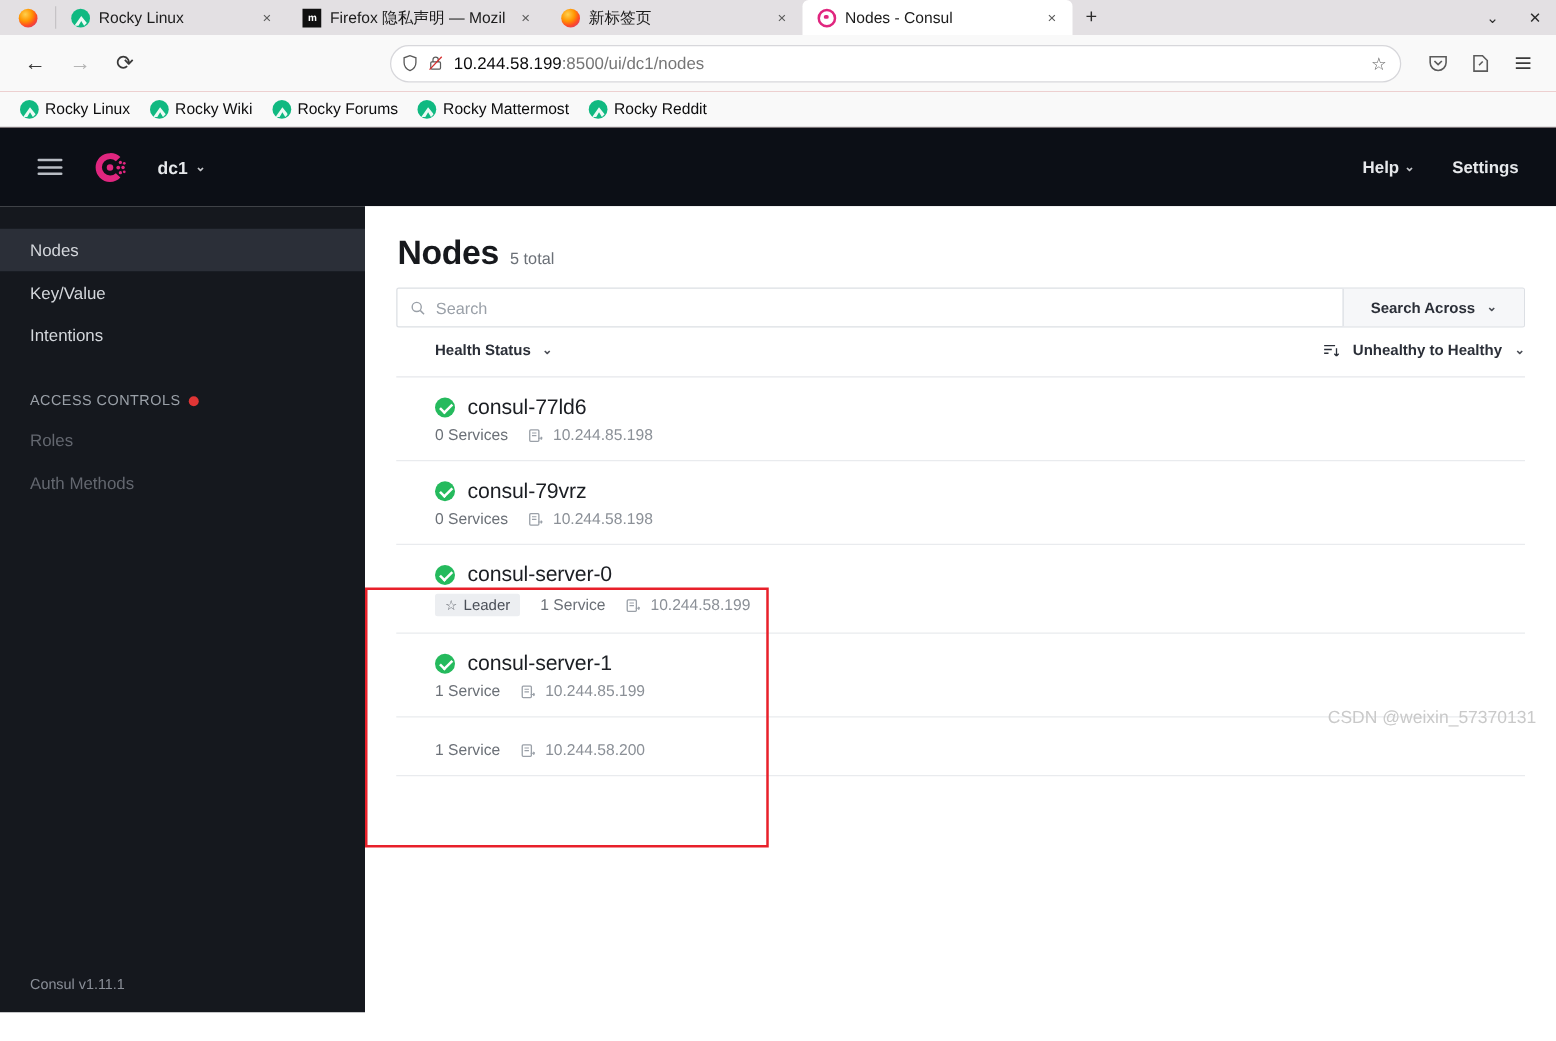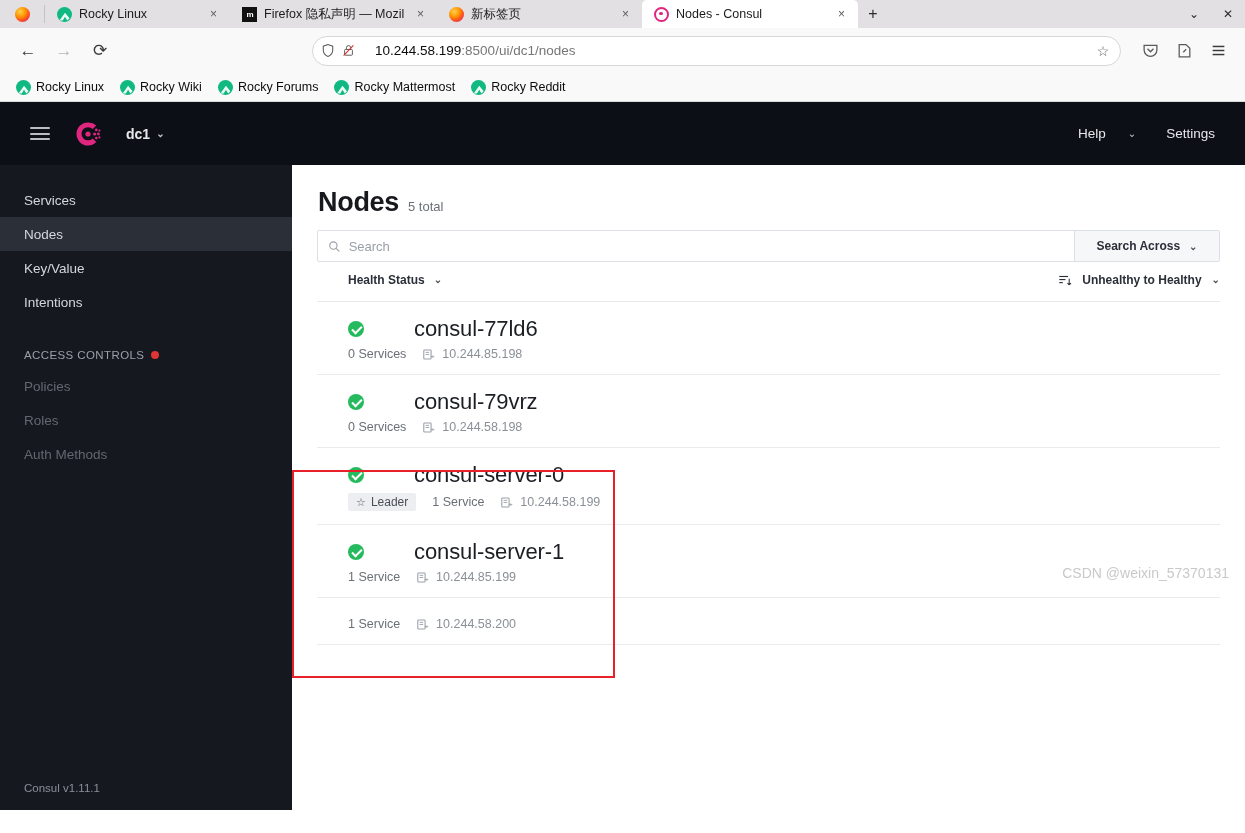--- a/index.html
+++ b/index.html
@@ -73,21 +73,21 @@
     background: #f9f9f9; display: flex; align-items: center; padding: 0 12px;
   }
   .nav-btn {
     width: 32px; height: 32px; display:flex; align-items:center; justify-content:center;
     color: #3a3a3a; font-size: 17px; margin-right: 4px;
   }
   .nav-btn.disabled { color:#b5b5b5; }
   .urlbar {
     flex: 1 1 auto; height: 30px; margin: 0 8px 0 14px;
     background: #ffffff; border: 1px solid #d7d7db; border-radius: 15px;
-    display: flex; align-items: center; padding: 0 8px; gap: 20px;
+    display: flex; align-items: center; padding: 0 8px; gap: 8px;
     max-width: 810px; margin-left: 192px;
   }
   .url-text { font-size: 13.5px; color: #0c0c0d; white-space: nowrap; }
   .url-text .dim { color: #767676; }
   .url-icons { display:flex; align-items:center; gap:7px; }
   .shield-ico { width:14px;height:15px; }
   .lock-ico { width:13px;height:15px; position:relative; }
   .star-ico { margin-left:auto; width:18px; display:flex; justify-content:center; color:#5b5b5b; font-size:14px;}
   .navbar-right { display:flex;align-items:center;gap:4px; margin-left:6px;}
   .nbtn { width:30px;height:30px;display:flex;align-items:center;justify-content:center;color:#3a3a3a;}
@@ -108,21 +108,21 @@
   }
   .consul-header {
     height: 63px; background:#0c0f16; display:flex; align-items:center; padding:0 30px;
   }
   .hamburger { width:20px; display:flex; flex-direction:column; gap:3.5px; margin-right:22px;}
   .hamburger span { display:block; height:2px; background:#b9bdc4; border-radius:1px;}
   .consul-logo { width:32px;height:32px; position:relative; margin-right:22px;}
   .dc-select { display:flex; align-items:center; gap:6px; color:#e6e8eb; font-size:14px; font-weight:bold; }
   .caret { font-size:10px; opacity:.85; }
   .header-right { margin-left:auto; display:flex; align-items:center; gap:30px; }
-  .hdr-link { color:#e6e8eb; font-size:13.5px; font-weight:normal; display:flex; align-items:center; gap:22px; }
+  .hdr-link { color:#e6e8eb; font-size:13.5px; font-weight:bold; display:flex; align-items:center; gap:4px; }
 
   .consul-body { display:flex; height:645px; }
   .sidebar {
     width:292px; background:#15181e; flex:0 0 292px; position:relative; padding-top:18px;
   }
   .nav-item {
     height:34px; display:flex; align-items:center; padding-left:24px;
     font-size:13.5px; color:#d4d7dc;
   }
   .nav-item.active { background:#2b2f38; }
@@ -175,21 +175,21 @@
   }
   .node-name-line { display:flex; align-items:center; gap:10px; }
   .health-ok {
     width:16px;height:16px;border-radius:50%;background:#25ba5d; position:relative; flex:0 0 auto;
   }
   .health-ok::after{
     content:""; position:absolute; left:4px; top:4.5px; width:7.5px;height:4px;
     border-left:2px solid #fff; border-bottom:2px solid #fff;
     transform: rotate(-45deg);
   }
-  .node-name { font-size:22px; color:#1b1e23; letter-spacing:-.1px;margin-left:40px; }
+  .node-name { font-size:17px; color:#1b1e23; letter-spacing:-.1px; }
   .node-meta { display:flex; align-items:center; gap:16px; margin-top:5px; }
   .leader-badge {
     background:#eceef1; border-radius:2px; padding:2px 8px; font-size:12px; color:#4a4f57;
     display:flex; align-items:center; gap:5px;
   }
   .star-glyph { font-size:11px; color:#62666e; }
   .meta-text { font-size:12.5px; color:#6b7077; }
   .meta-ip { display:flex; align-items:center; gap:7px; font-size:12.5px; color:#8b9097; }
   .ip-ico { width:13px;height:13px; flex:0 0 auto;}
 
@@ -344,39 +344,33 @@
         </div>
         <div class="hdr-link">
           <span>Settings</span>
         </div>
       </div>
     </div>
 
     <div class="consul-body">
 
       <div class="sidebar">
-        <div class="nav-item">
-          <span>Services</span>
-        </div>
         <div class="nav-item active">
           <span>Nodes</span>
         </div>
         <div class="nav-item">
           <span>Key/Value</span>
         </div>
         <div class="nav-item">
           <span>Intentions</span>
         </div>
 
         <div class="nav-group-label">
           <span>ACCESS CONTROLS</span>
           <span class="acl-dot"></span>
-        </div>
-        <div class="nav-item muted">
-          <span>Policies</span>
         </div>
         <div class="nav-item muted">
           <span>Roles</span>
         </div>
         <div class="nav-item muted">
           <span>Auth Methods</span>
         </div>
 
         <div class="sidebar-footer">Consul v1.11.1</div>
       </div>

